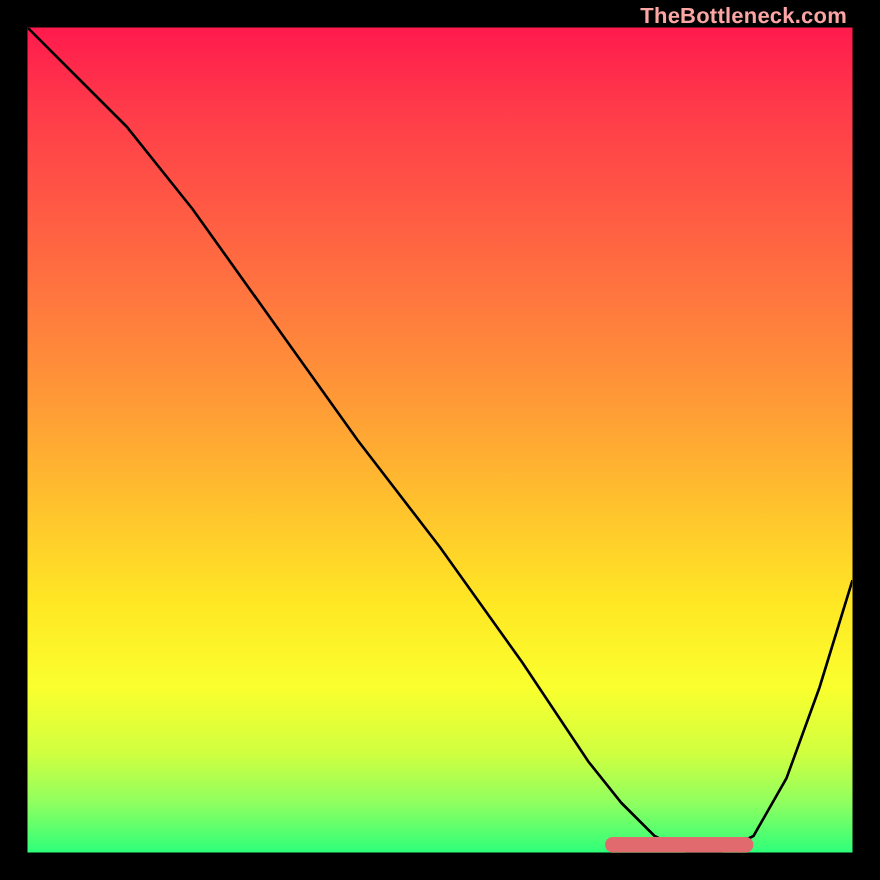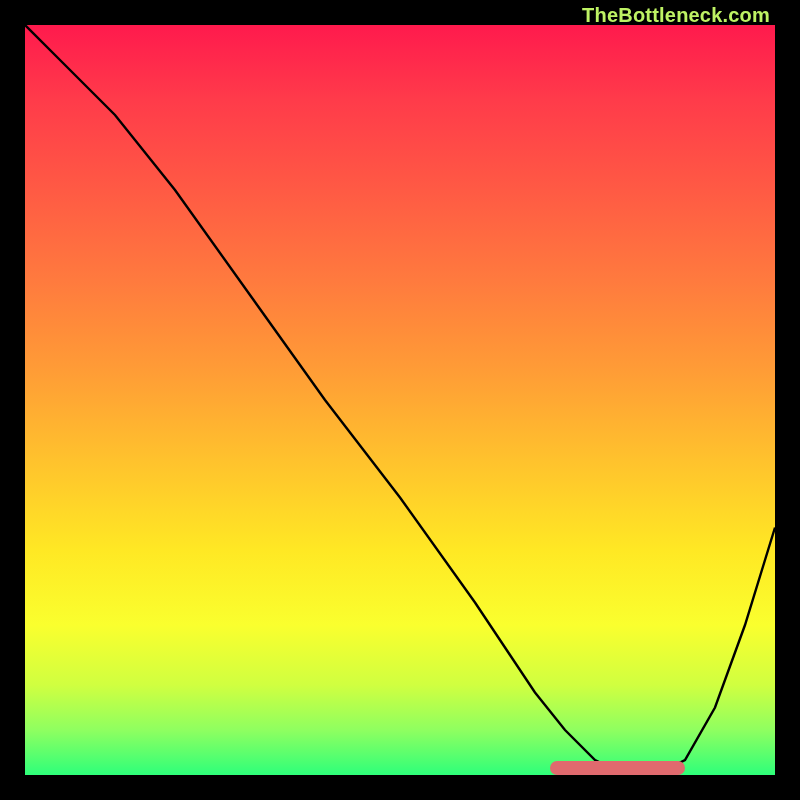--- a/index.html
+++ b/index.html
@@ -35,21 +35,21 @@
       #ffe824 70%,
       #faff2e 80%,
       #d0ff40 88%,
       #8fff60 94%,
       #2eff7a 100%);
   }
   .attribution {
     position: absolute;
     top: 4px;
     right: 30px;
-    color: #bef264;
+    color: #fca5a5;
     font-size: 20px;
     font-weight: 600;
     letter-spacing: 0.2px;
     z-index: 5;
   }
   svg.curve {
     position: absolute;
     left: 0;
     top: 0;
     width: 750px;

